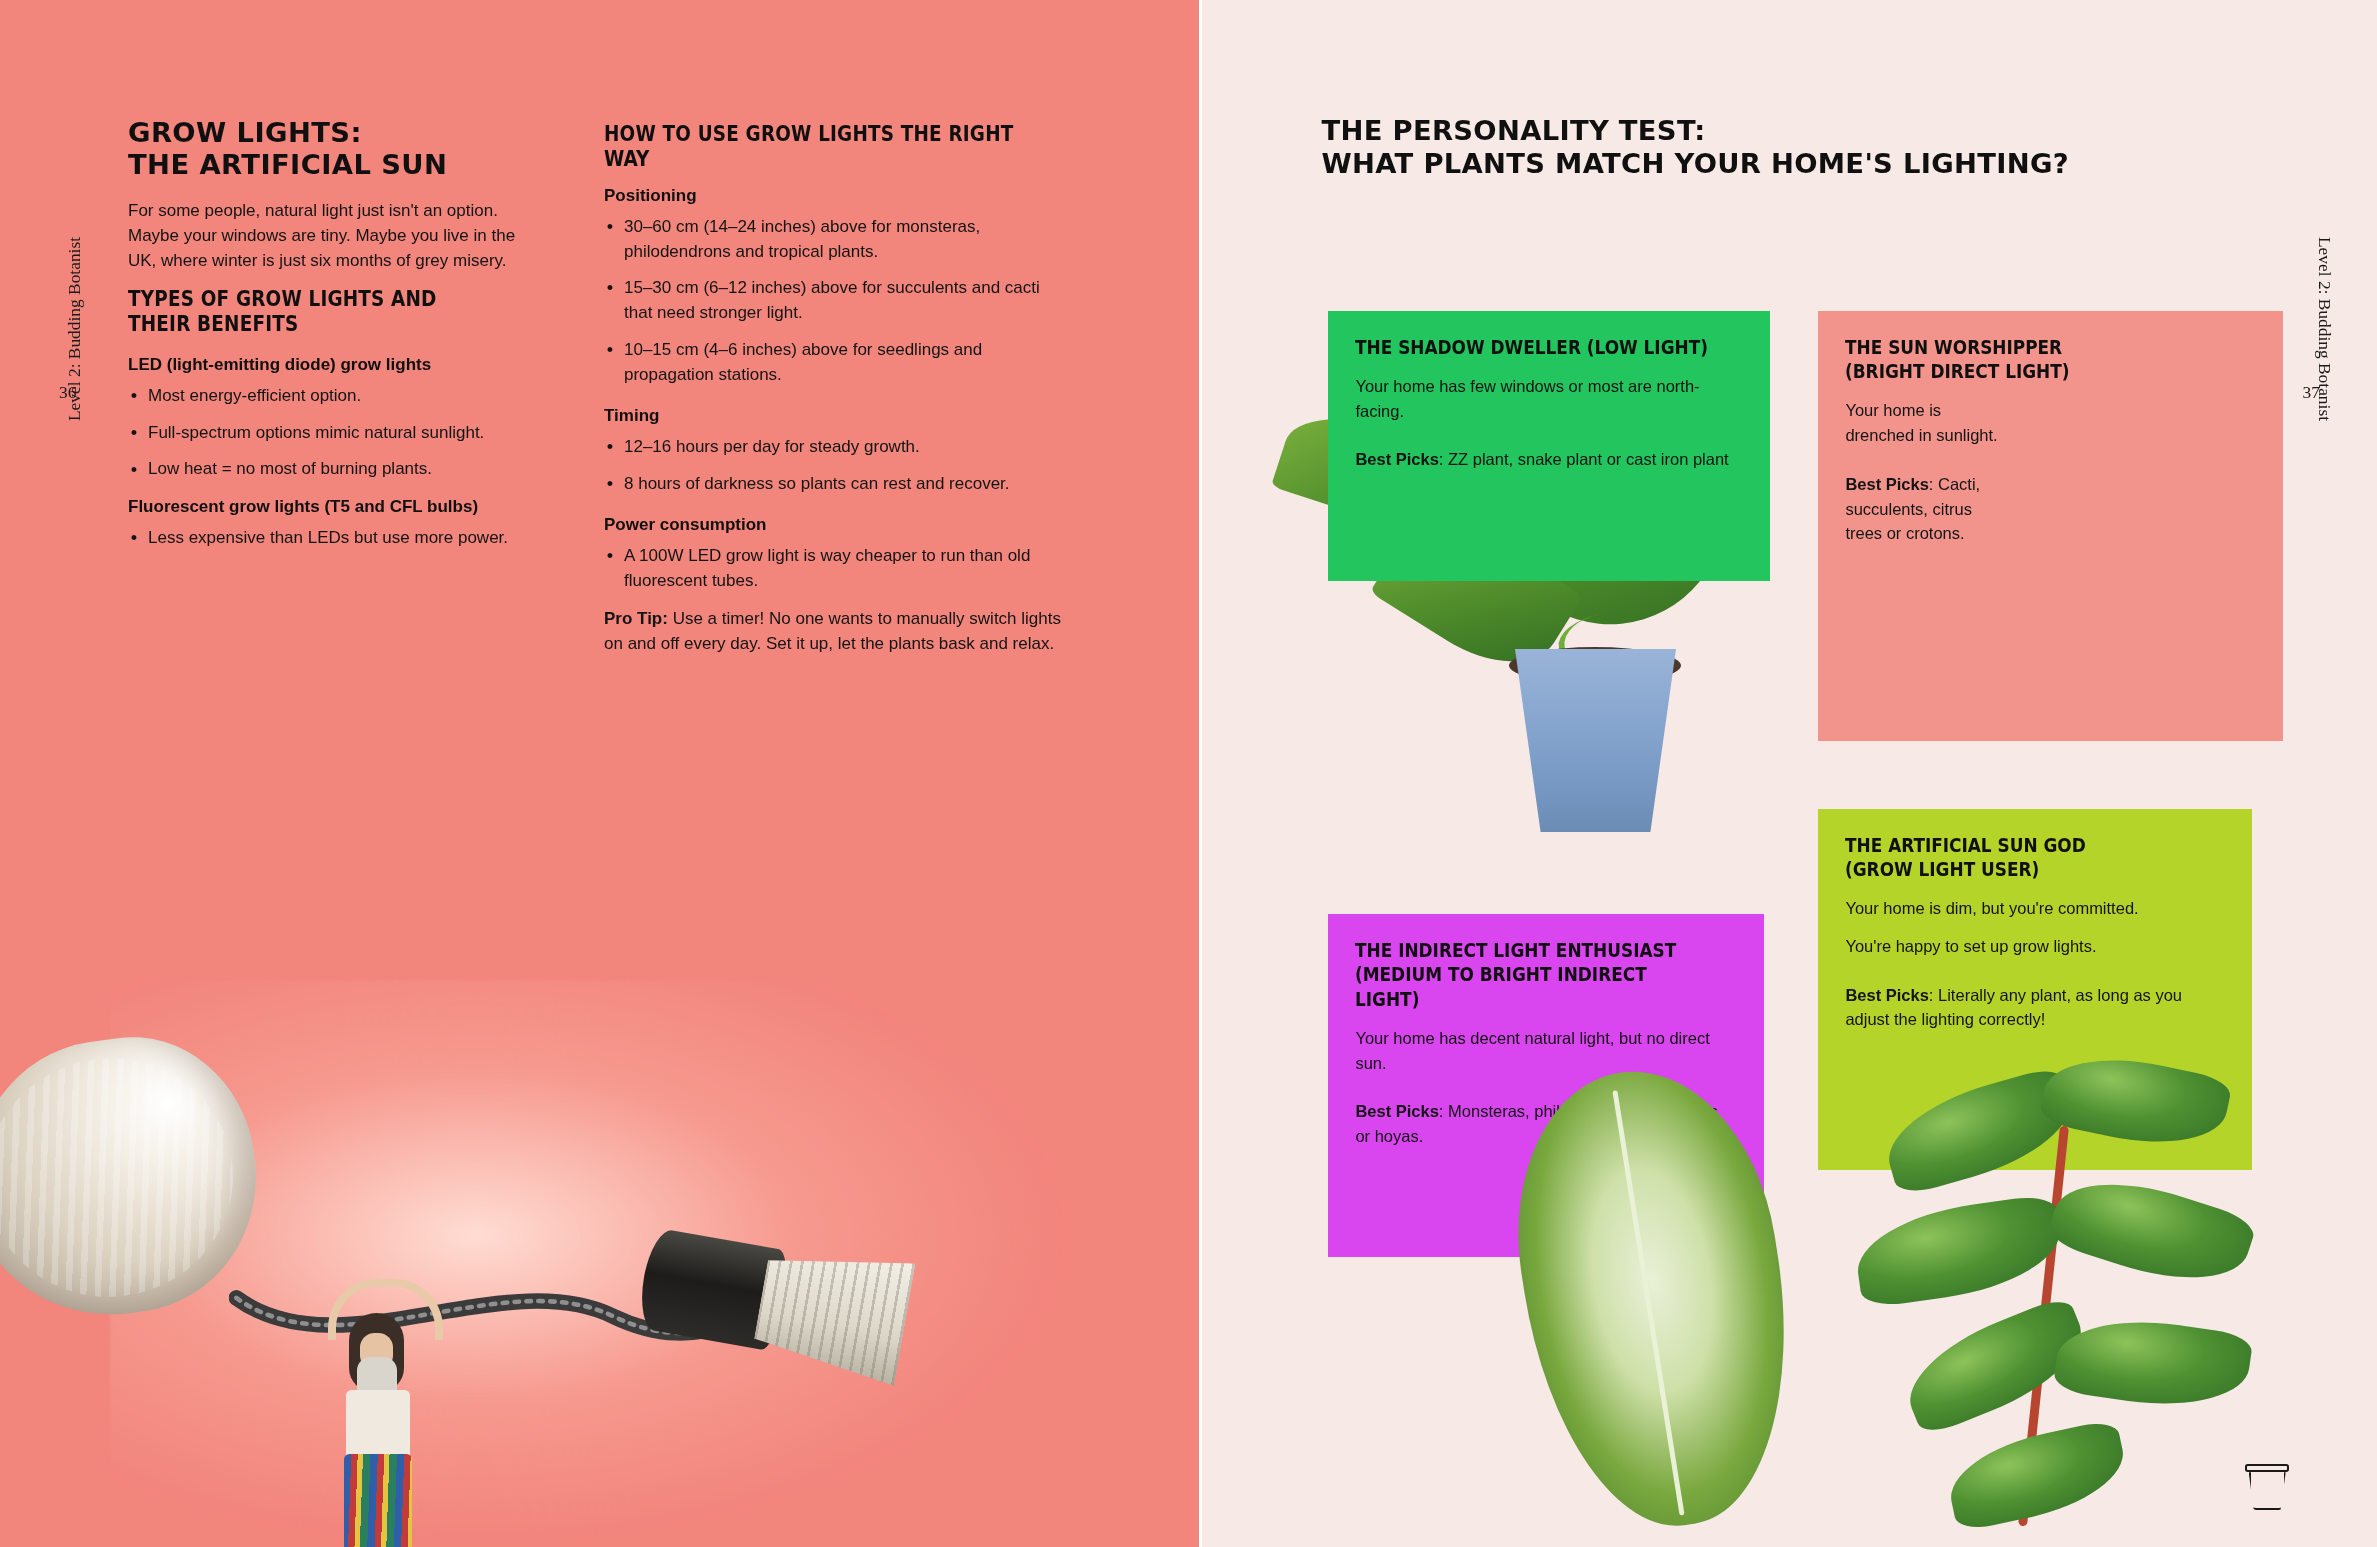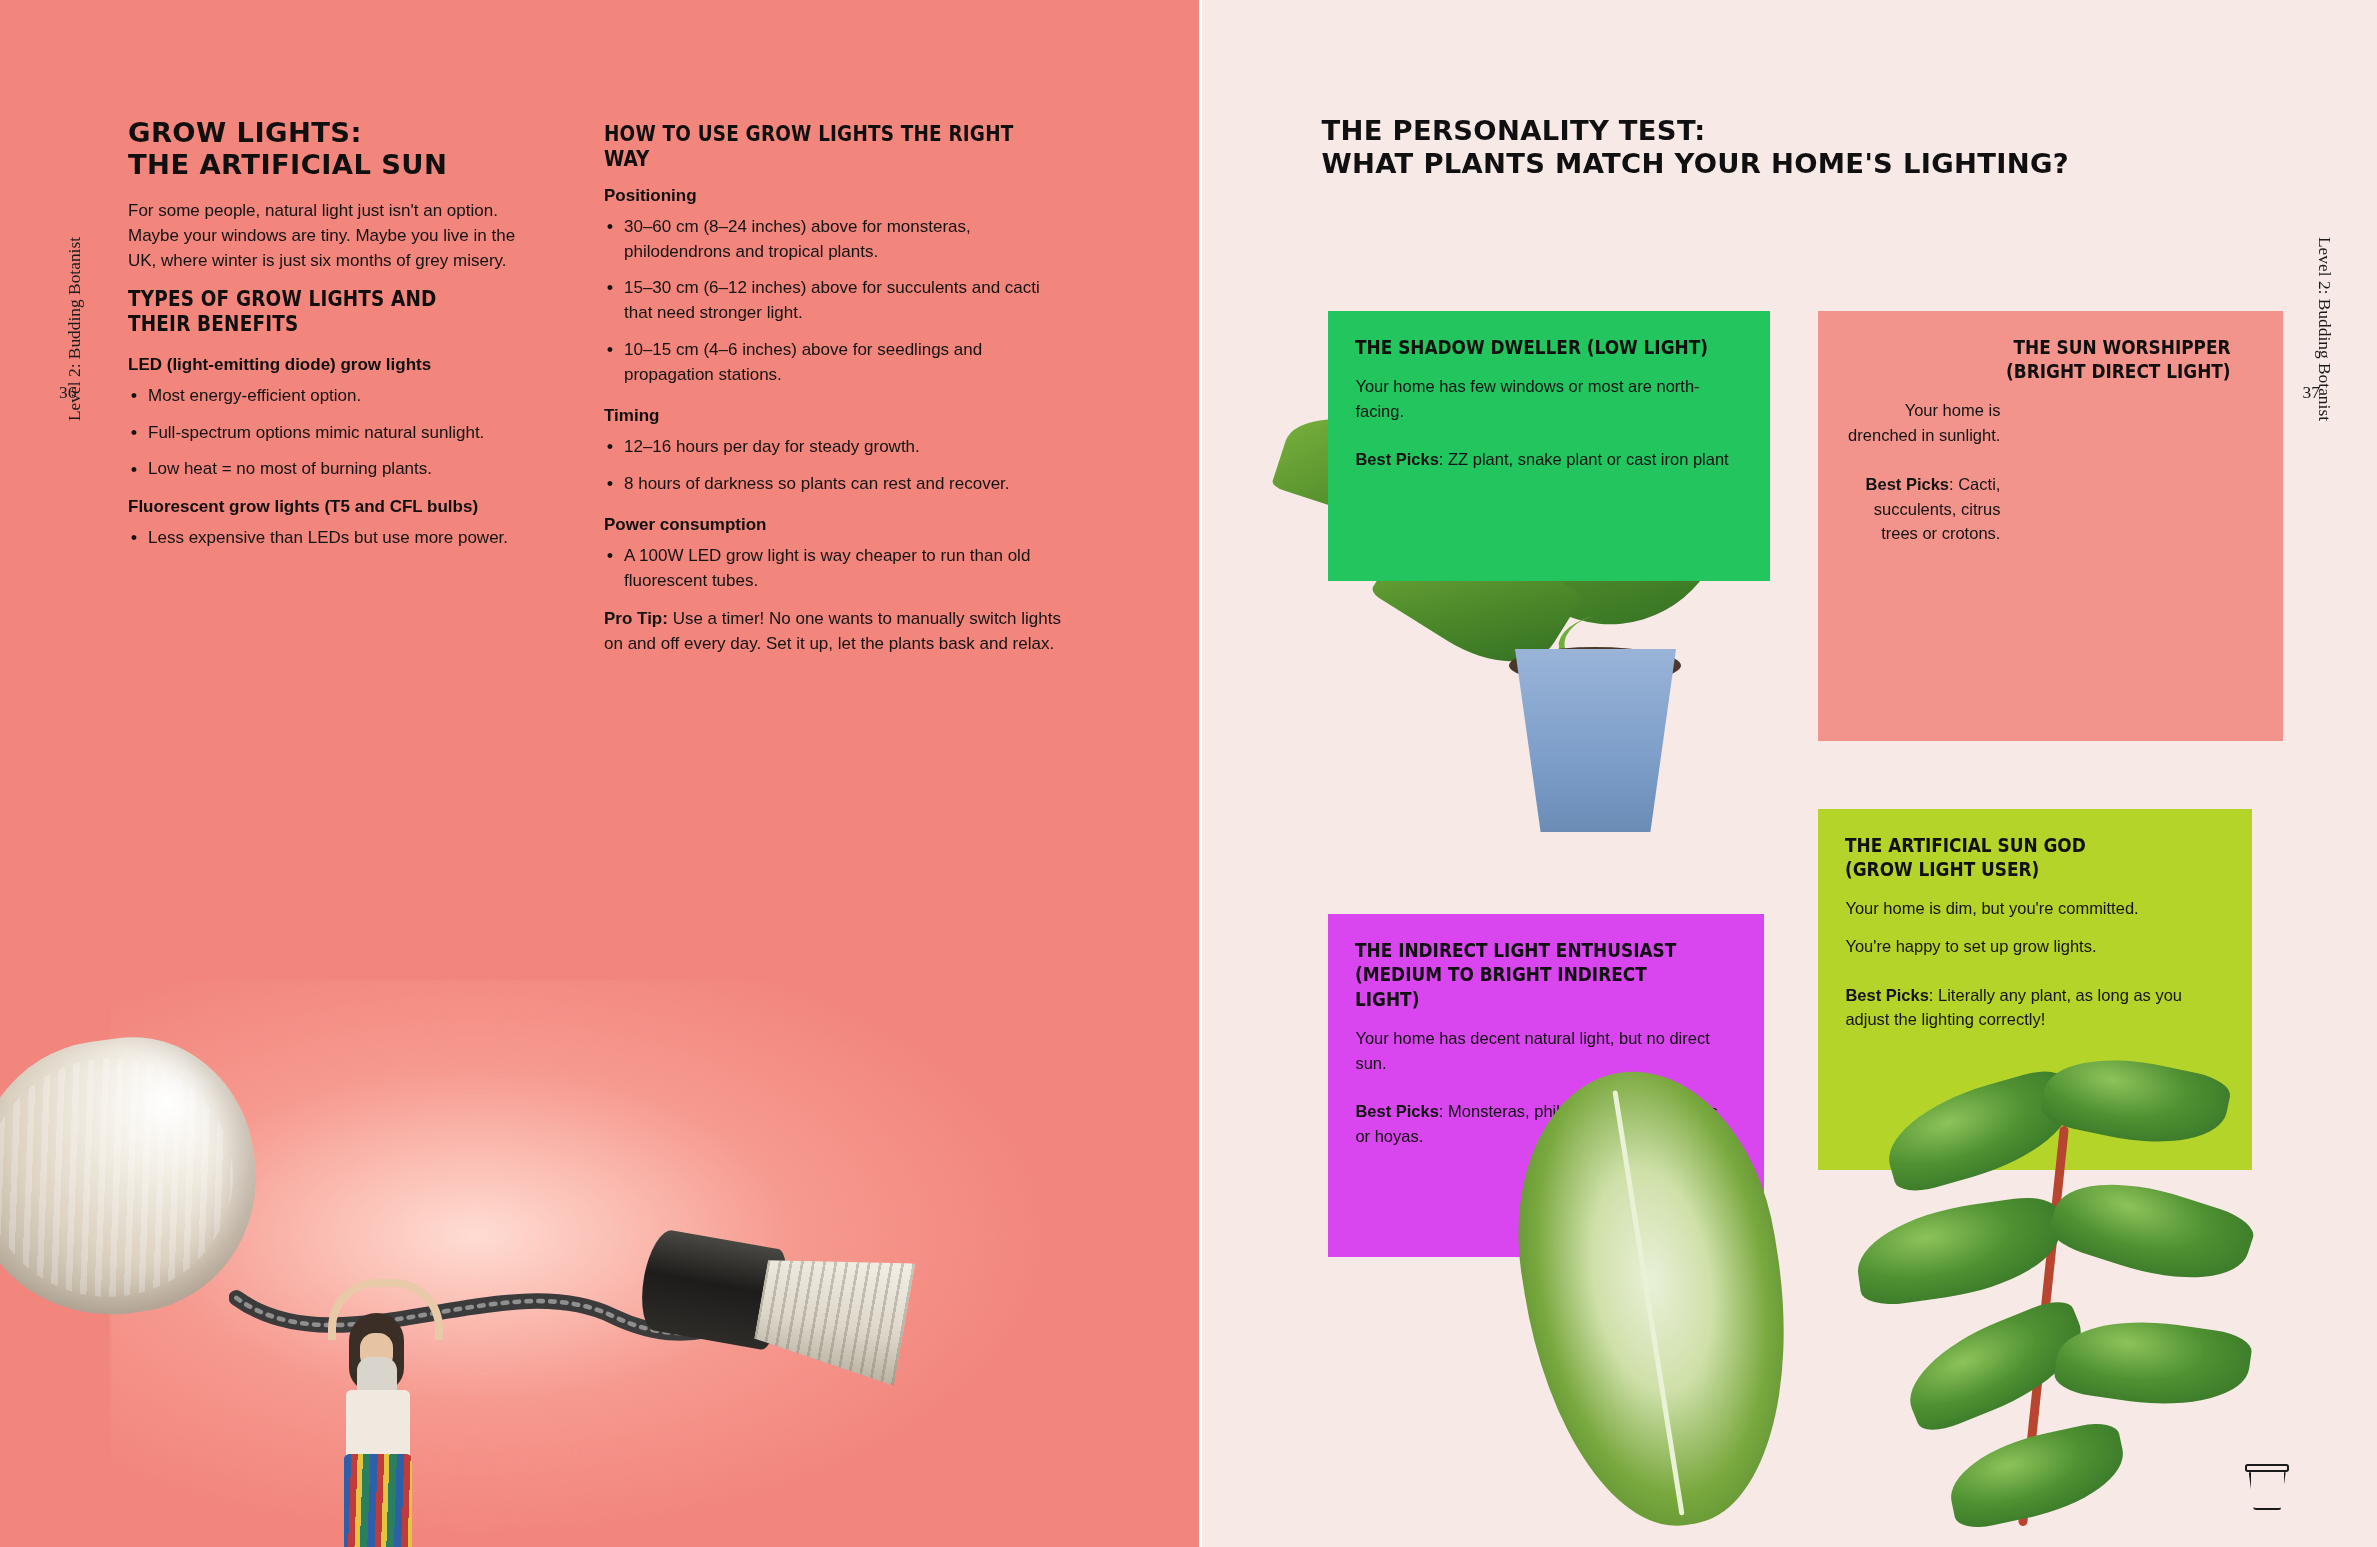--- a/index.html
+++ b/index.html
@@ -314,21 +314,21 @@
     font-family: "Liberation Sans", sans-serif;
     font-size: 16.5px;
     line-height: 1.5;
     color: #141414;
     margin: 0 0 12.8px 0;
   }
   .card p:last-child { margin-bottom: 0; margin-top: 24px; }
   .card b { font-weight: bold; }
 
   #card-shadow  { left: 1328px; top: 311px; width: 442px; height: 270px; background: #22c55e; }
-  #card-sun     { left: 1818px; top: 311px; width: 465px; height: 430px;  background: #f2948c; text-align: right; }
+  #card-sun     { left: 1818px; top: 311px; width: 465px; height: 430px;  background: #f2948c; }
   #card-indirect{ left: 1328px; top: 914px; width: 436px; height: 343px; background: #d946ef; }
   #card-grow    { left: 1818px; top: 809px;  width: 434px; height: 361px; background: #b5d42a; }
 
   .photo { position: absolute; }
 
   
   #photo-zz { left: 1330px; top: 402px; width: 475px; height: 475px; }
   #photo-zz .pot {
     position: absolute;
     left: 174px; top: 247px;
@@ -466,21 +466,21 @@
       <h3 class="sub" style="margin-top:14.6px">Fluorescent grow lights (T5 and CFL bulbs)</h3>
       <ul class="bullets">
         <li>Less expensive than LEDs but use more power.</li>
       </ul>
     </div>
 
     <div class="col-b">
       <h2 class="cond">HOW TO USE GROW LIGHTS THE RIGHT WAY</h2>
       <h3 class="sub" style="margin-top:7.3px">Positioning</h3>
       <ul class="bullets">
-        <li>30–60 cm (8–24 inches) above for monsteras, philodendrons and tropical plants.</li>
+        <li>30–60 cm (14–24 inches) above for monsteras, philodendrons and tropical plants.</li>
         <li>15–30 cm (6–12 inches) above for succulents and cacti that need stronger light.</li>
         <li>10–15 cm (4–6 inches) above for seedlings and propagation stations.</li>
       </ul>
       <h3 class="sub">Timing</h3>
       <ul class="bullets">
         <li>12–16 hours per day for steady growth.</li>
         <li>8 hours of darkness so plants can rest and recover.</li>
       </ul>
       <h3 class="sub">Power consumption</h3>
       <ul class="bullets">

